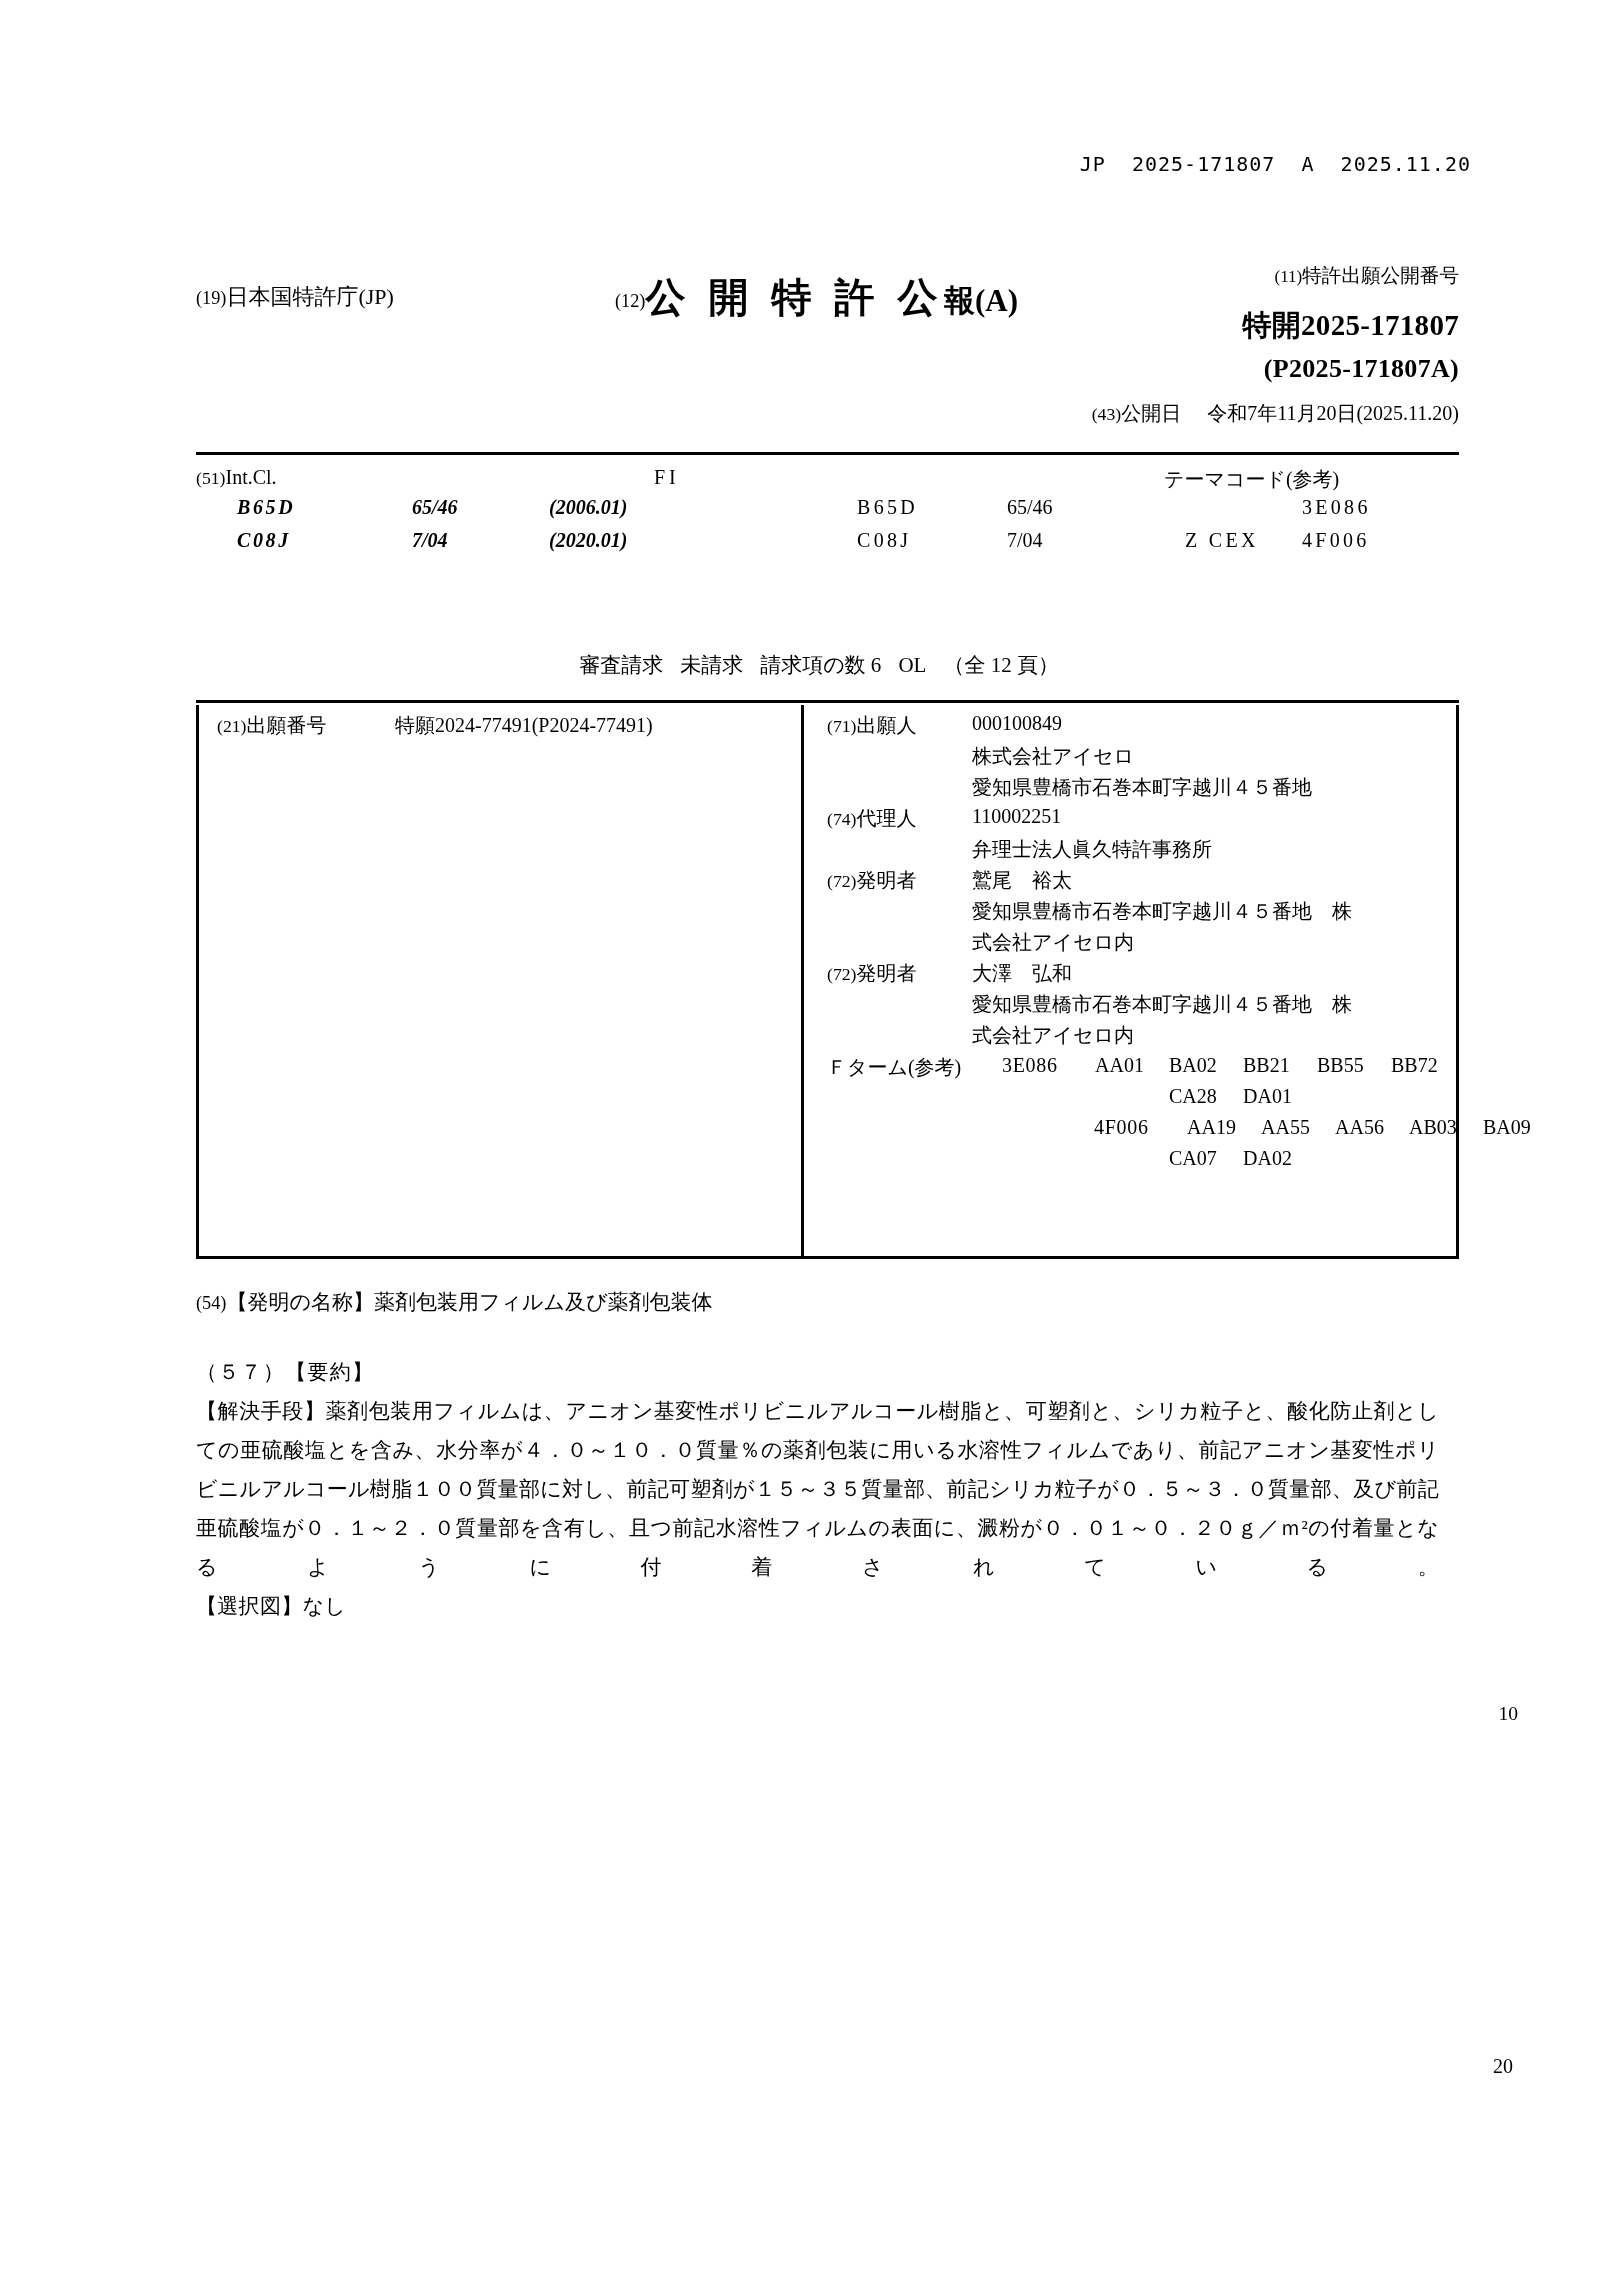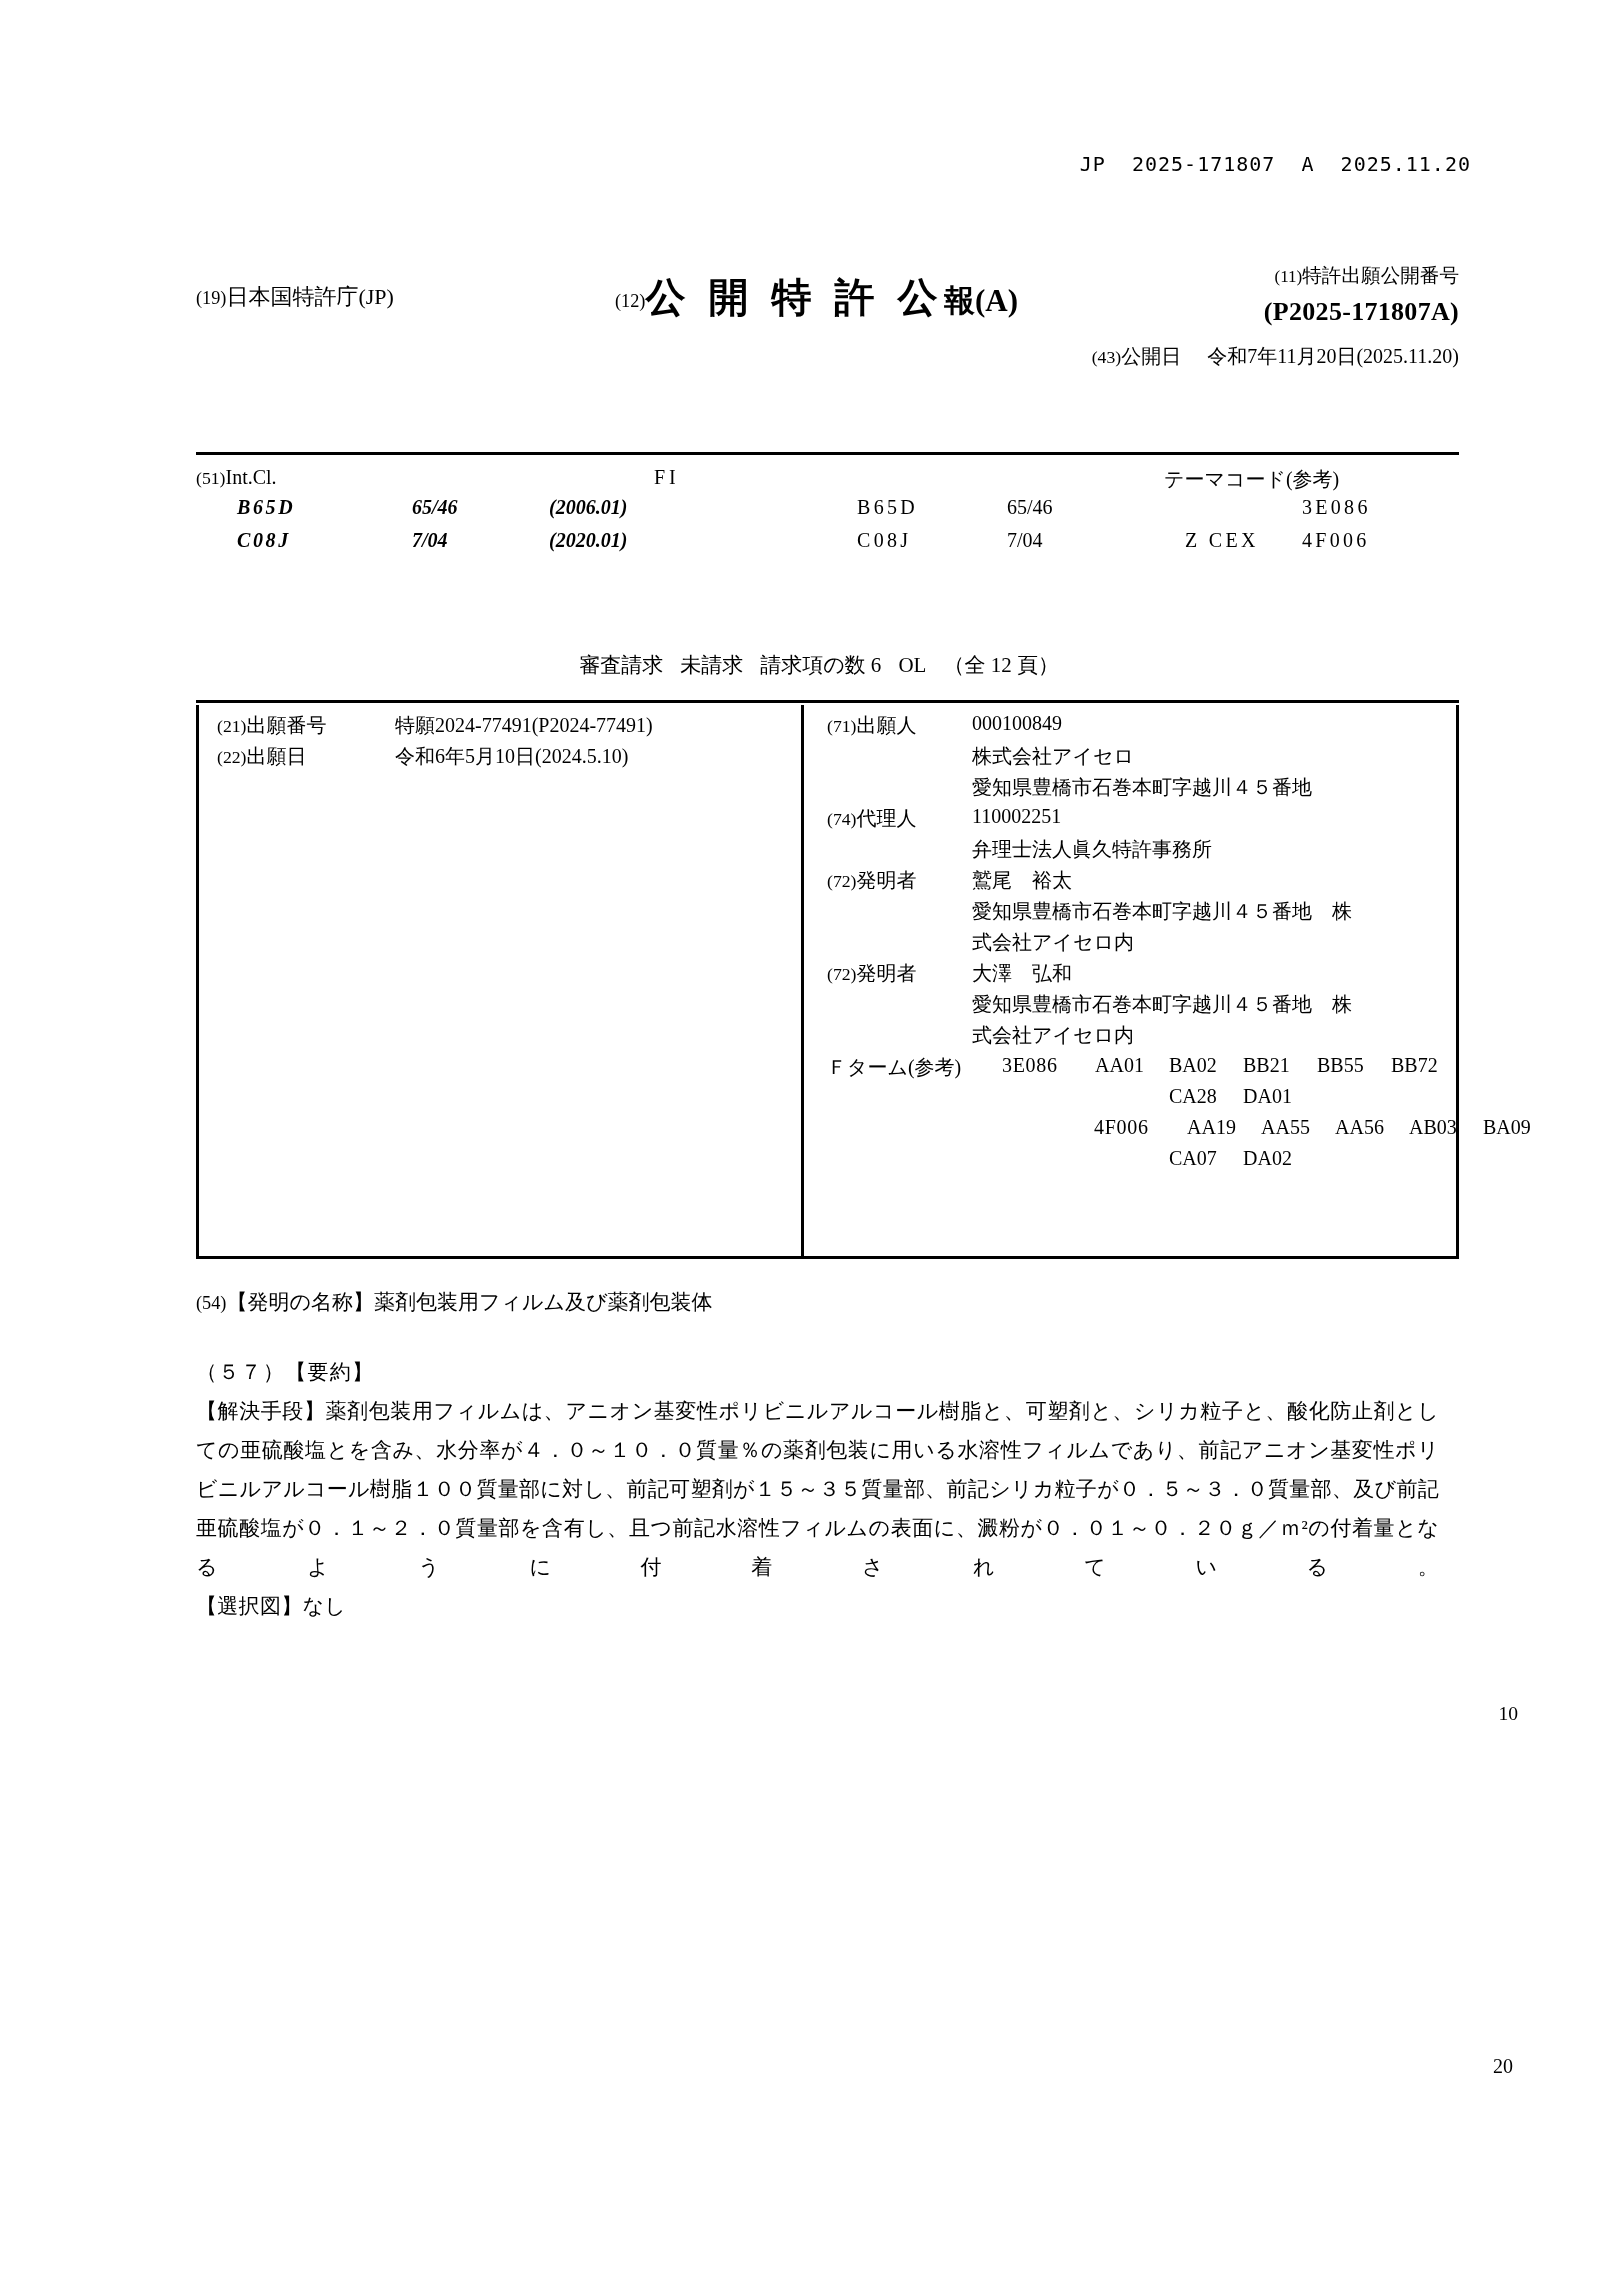--- a/index.html
+++ b/index.html
@@ -263,20 +263,21 @@
     </div>
 
     <div class="doc-title">
       <span class="num">(12)</span><span class="big">公 開 特 許 公</span><span class="bigtail">報(A)</span>
     </div>
 
     <div class="pubno-block">
       <div class="pubno-label">
         <span class="num">(11)</span><span>特許出願公開番号</span>
       </div>
+      <div class="pubno-main">特開2025-171807</div>
       <div class="pubno-sub">(P2025-171807A)</div>
       <div class="pubdate">
         <span class="lbl"><span class="num">(43)</span><span>公開日</span></span><span>令和7年11月20日(2025.11.20)</span>
       </div>
     </div>
 
   </div>
 
   <div class="rule thick" style="top:452px;"></div>
 
@@ -316,24 +317,20 @@
 
   <div class="bib">
     <div class="vrule"></div>
     <div class="vrule mid"></div>
     <div class="vrule right"></div>
 
     <div class="bib-left">
       <div class="row">
         <span class="lbl"><span class="num">(21)</span><span>出願番号</span></span>
         <span class="val">特願2024-77491(P2024-77491)</span>
-      </div>
-      <div class="row">
-        <span class="lbl"><span class="num">(22)</span><span>出願日</span></span>
-        <span class="val">令和6年5月10日(2024.5.10)</span>
       </div>
     </div>
 
     <div class="bib-right">
 
       <div class="row">
         <span class="lbl"><span class="num">(71)</span><span>出願人</span></span>
         <span class="val">000100849</span>
       </div>
       <div class="row">

